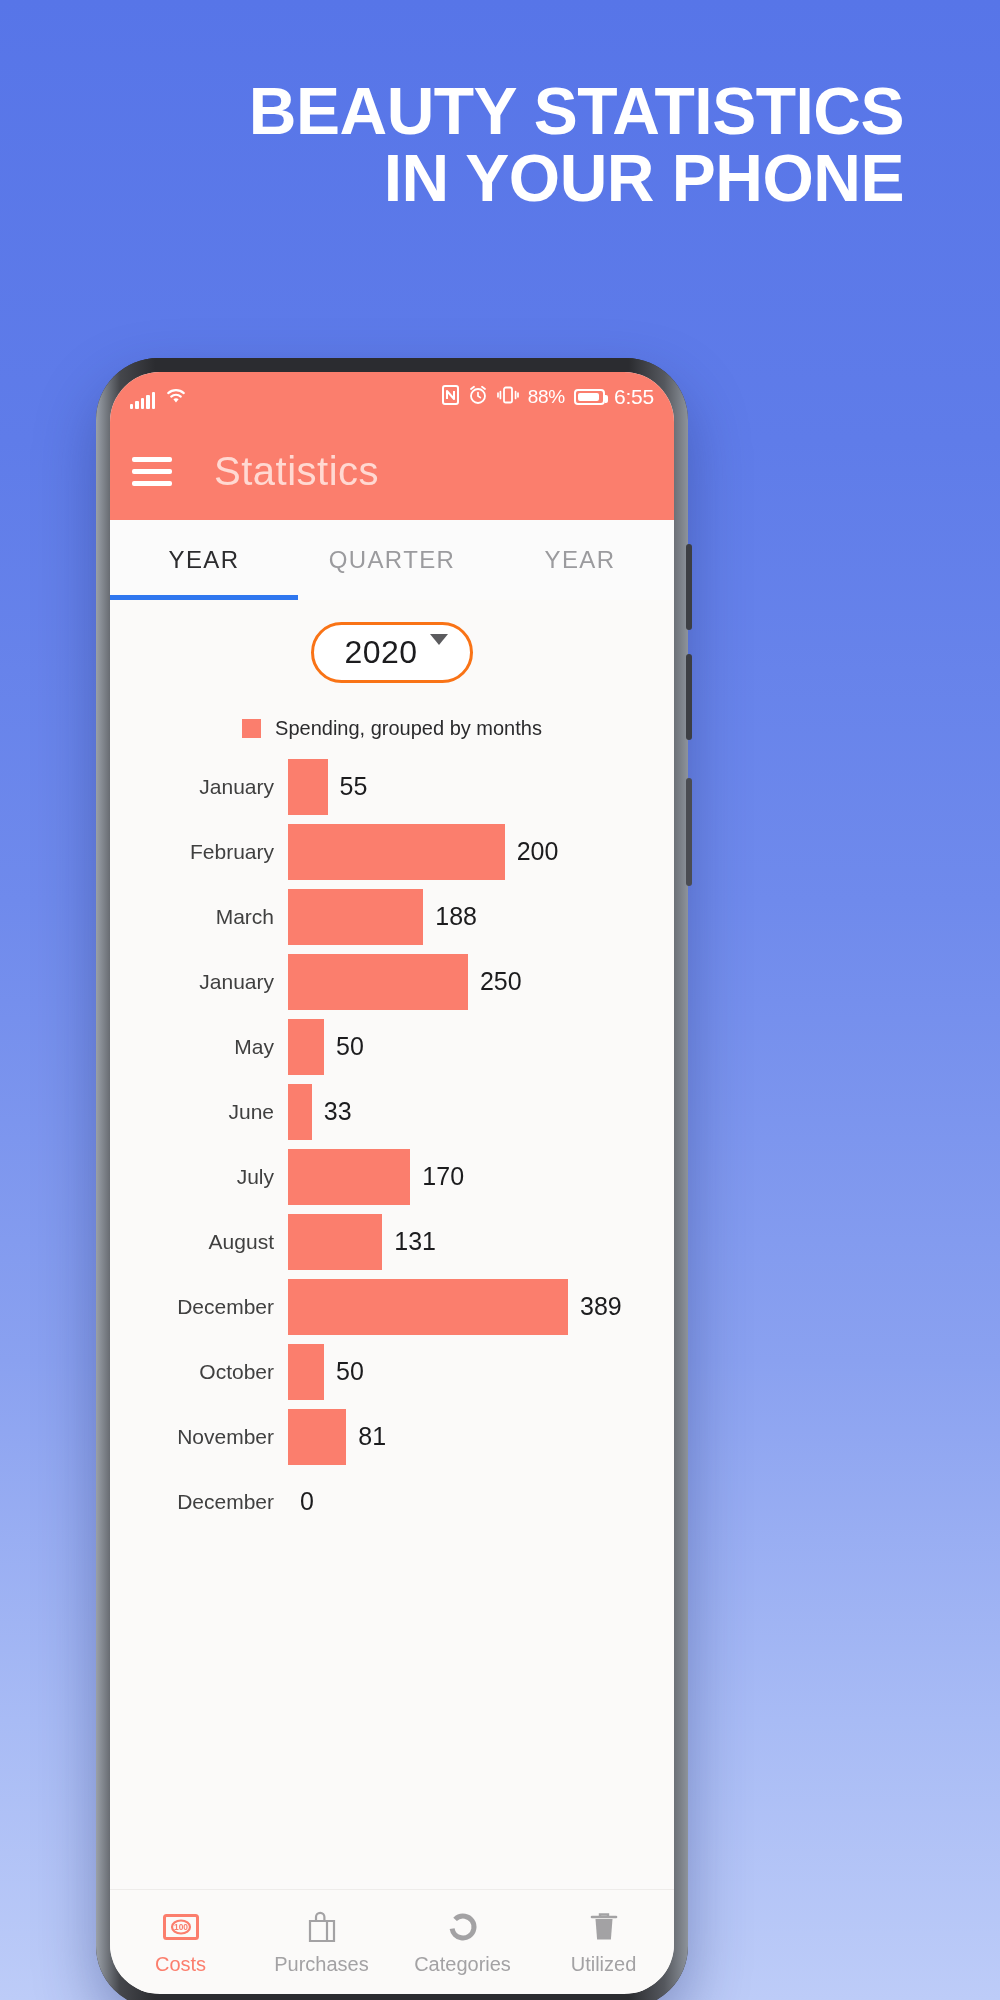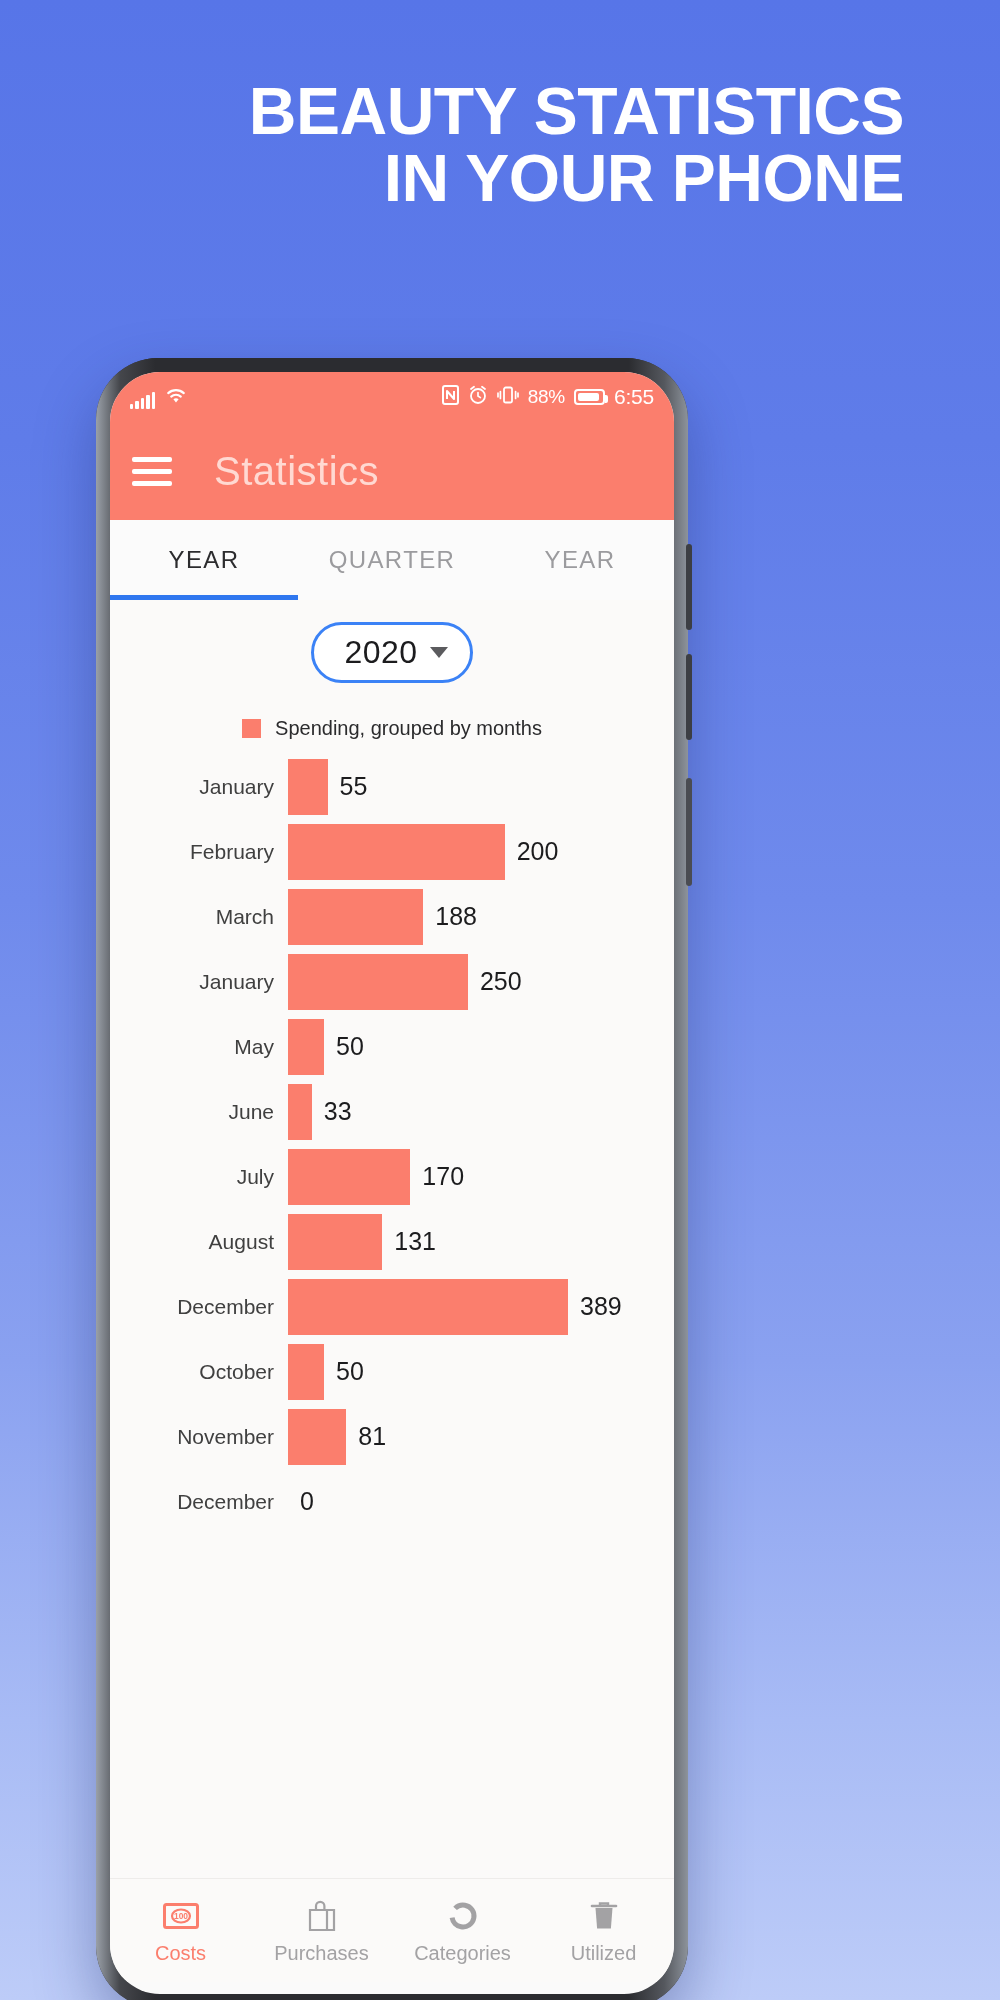--- a/index.html
+++ b/index.html
@@ -80,43 +80,43 @@
   }
   .tab.active{ color:#2c2c2e; }
   .tab.active::after{
     content:""; position:absolute; left:0; right:0; bottom:0; height:5px; background:#2f77ef;
   }
 
   
   .content{ background:#fbfaf9; padding-top:22px; height:1290px; position:relative; }
   .year-wrap{ display:flex; justify-content:center; }
   .year-select{
-    display:flex; align-items:center; gap:12px;
-    border:3px solid #3b82f6; border-radius:34px;
+    display:flex; align-items:flex-start; gap:12px;
+    border:3px solid #f97316; border-radius:34px;
     padding:9px 22px 9px 30px; background:#fff;
   }
   .year-value{ font-size:32px; color:#1c1c1e; letter-spacing:.5px; }
   .caret{ width:0;height:0;border-left:9px solid transparent;border-right:9px solid transparent;border-top:11px solid #5b5b5e; }
 
   .legend{ display:flex; align-items:center; justify-content:center; gap:14px; margin-top:34px; }
   .legend-swatch{ width:19px;height:19px;background:#fb7e6d; }
   .legend-label{ font-size:20px; color:#2b2b2d; }
 
   .chart{ margin-top:14px; padding-left:10px; }
   .row{ display:flex; align-items:center; height:65px; }
   .row-label{
     width:168px; text-align:right; padding-right:14px;
     font-size:21px; color:#404040; white-space:nowrap;
   }
   .bar{ height:56px; background:#fb7e6d; }
   .row-value{ font-size:25px; color:#1c1c1e; padding-left:12px; white-space:nowrap; }
 
   
   .bottomnav{
-    position:absolute; left:0; bottom:12px; width:564px; height:104px;
+    position:absolute; left:0; bottom:1px; width:564px; height:104px;
     background:#fbfaf9; display:flex; align-items:center;
     border-top:1px solid #eeecea;
   }
   .navitem{ flex:1; display:flex; flex-direction:column; align-items:center; gap:7px; }
   .navlabel{ font-size:20px; color:#a3a2a4; }
   .navitem.active .navlabel{ color:#fb7e6d; }
   .navicon{ height:38px; display:flex; align-items:center; justify-content:center; }
 </style>
 </head>
 <body>

